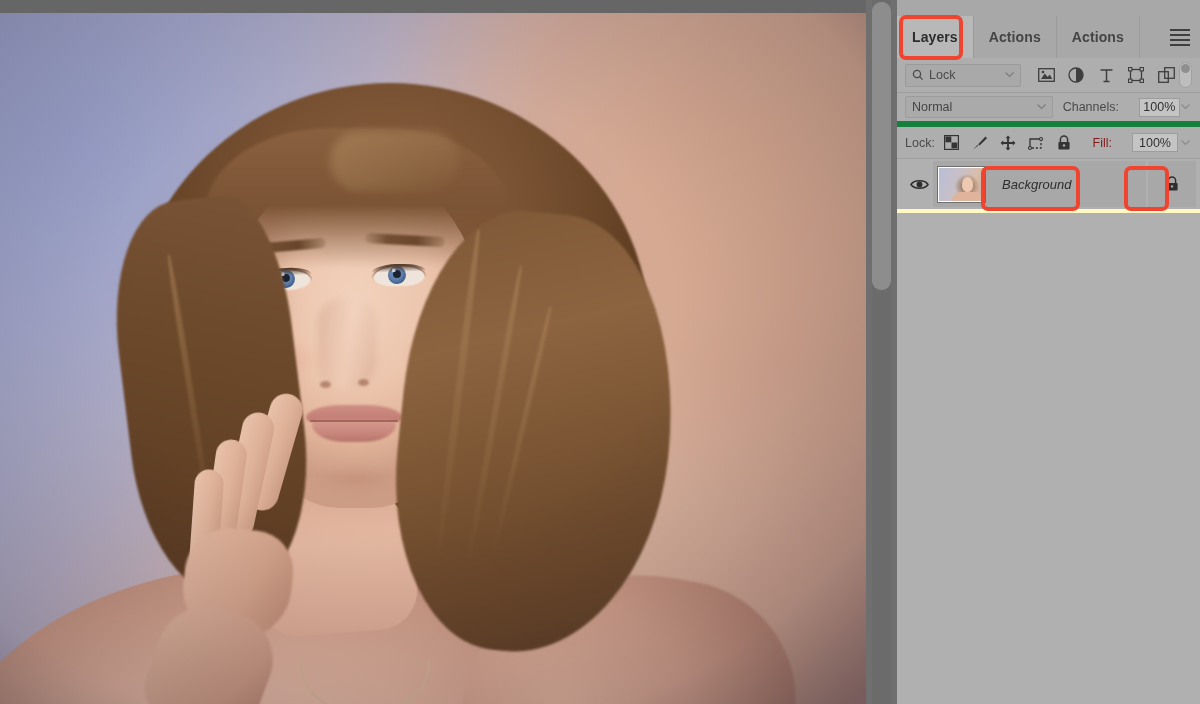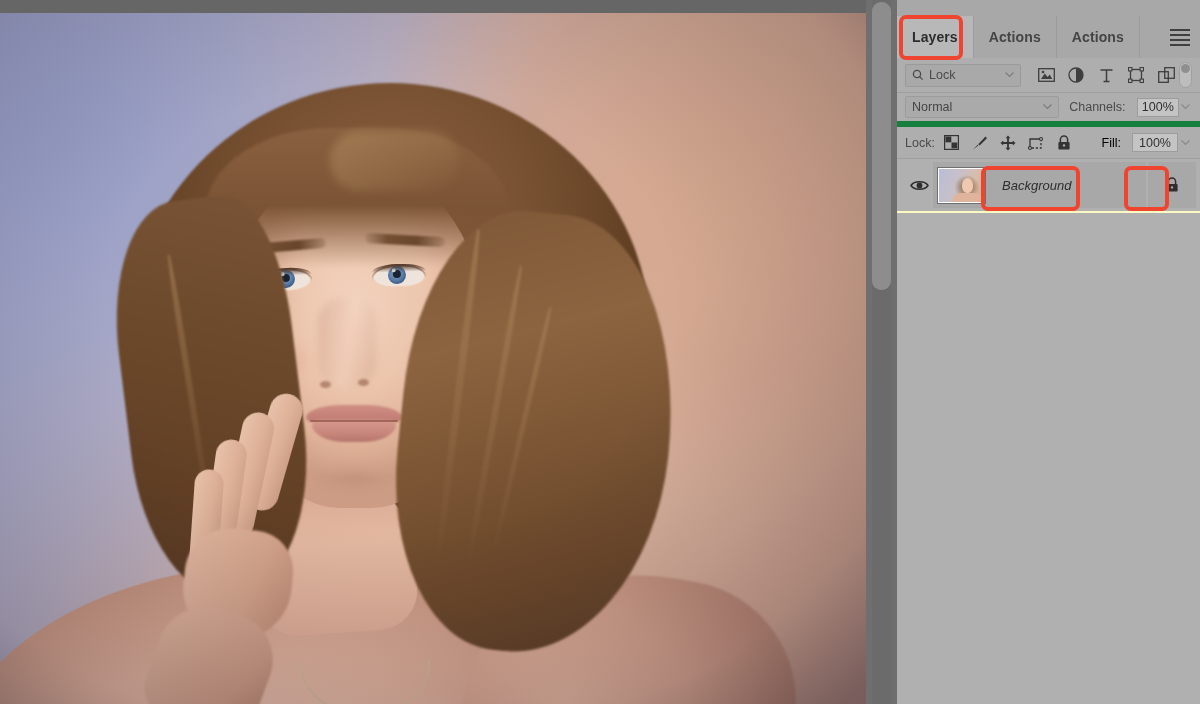--- a/index.html
+++ b/index.html
@@ -444,21 +444,21 @@
     margin-left: 10px;
     white-space: nowrap;
   }
   .num-field {
     width: 46px; height: 19px;
     background: #c4c4c4;
     border: 1px solid #9c9c9c;
     display: flex; align-items: center; justify-content: center;
     font-size: 12.5px;
     color: #303030;
-    margin-left: 11px;
+    margin-left: 20px;
   }
   .tiny-caret {
     width: 14px;
     display: flex; align-items: center; justify-content: center;
     color: #8a8a8a;
     font-size: 10px;
   }
 
   
   .lock-row {
@@ -472,35 +472,35 @@
     font-size: 12.5px; color: #4a4a4a;
     margin-right: 8px;
   }
   .lock-icons { display: flex; align-items: center; gap: 10px; }
   .licon {
     width: 18px; height: 18px;
     display: flex; align-items: center; justify-content: center;
     color: #343434;
   }
   .fill-label {
-    font-size: 12.5px; color: #000000;
+    font-size: 12.5px; color: #7f1d1d;
     margin-left: auto;
     white-space: nowrap;
   }
 
   
   .layer-list {
     position: relative;
     background: #b0b0b0;
     height: 660px;
   }
   .layer-row {
     height: 54px;
     background: #b0b0b0;
-    border-bottom: 2px solid #fef9c3;
+    border-bottom: 4px solid #fef9c3;
     display: flex; align-items: center;
     padding: 0 4px 0 8px;
   }
   .eye-cell {
     width: 28px; height: 54px;
     display: flex; align-items: center; justify-content: center;
   }
   .layer-body {
     flex: 1; height: 46px;
     background: #a8a8a8;

